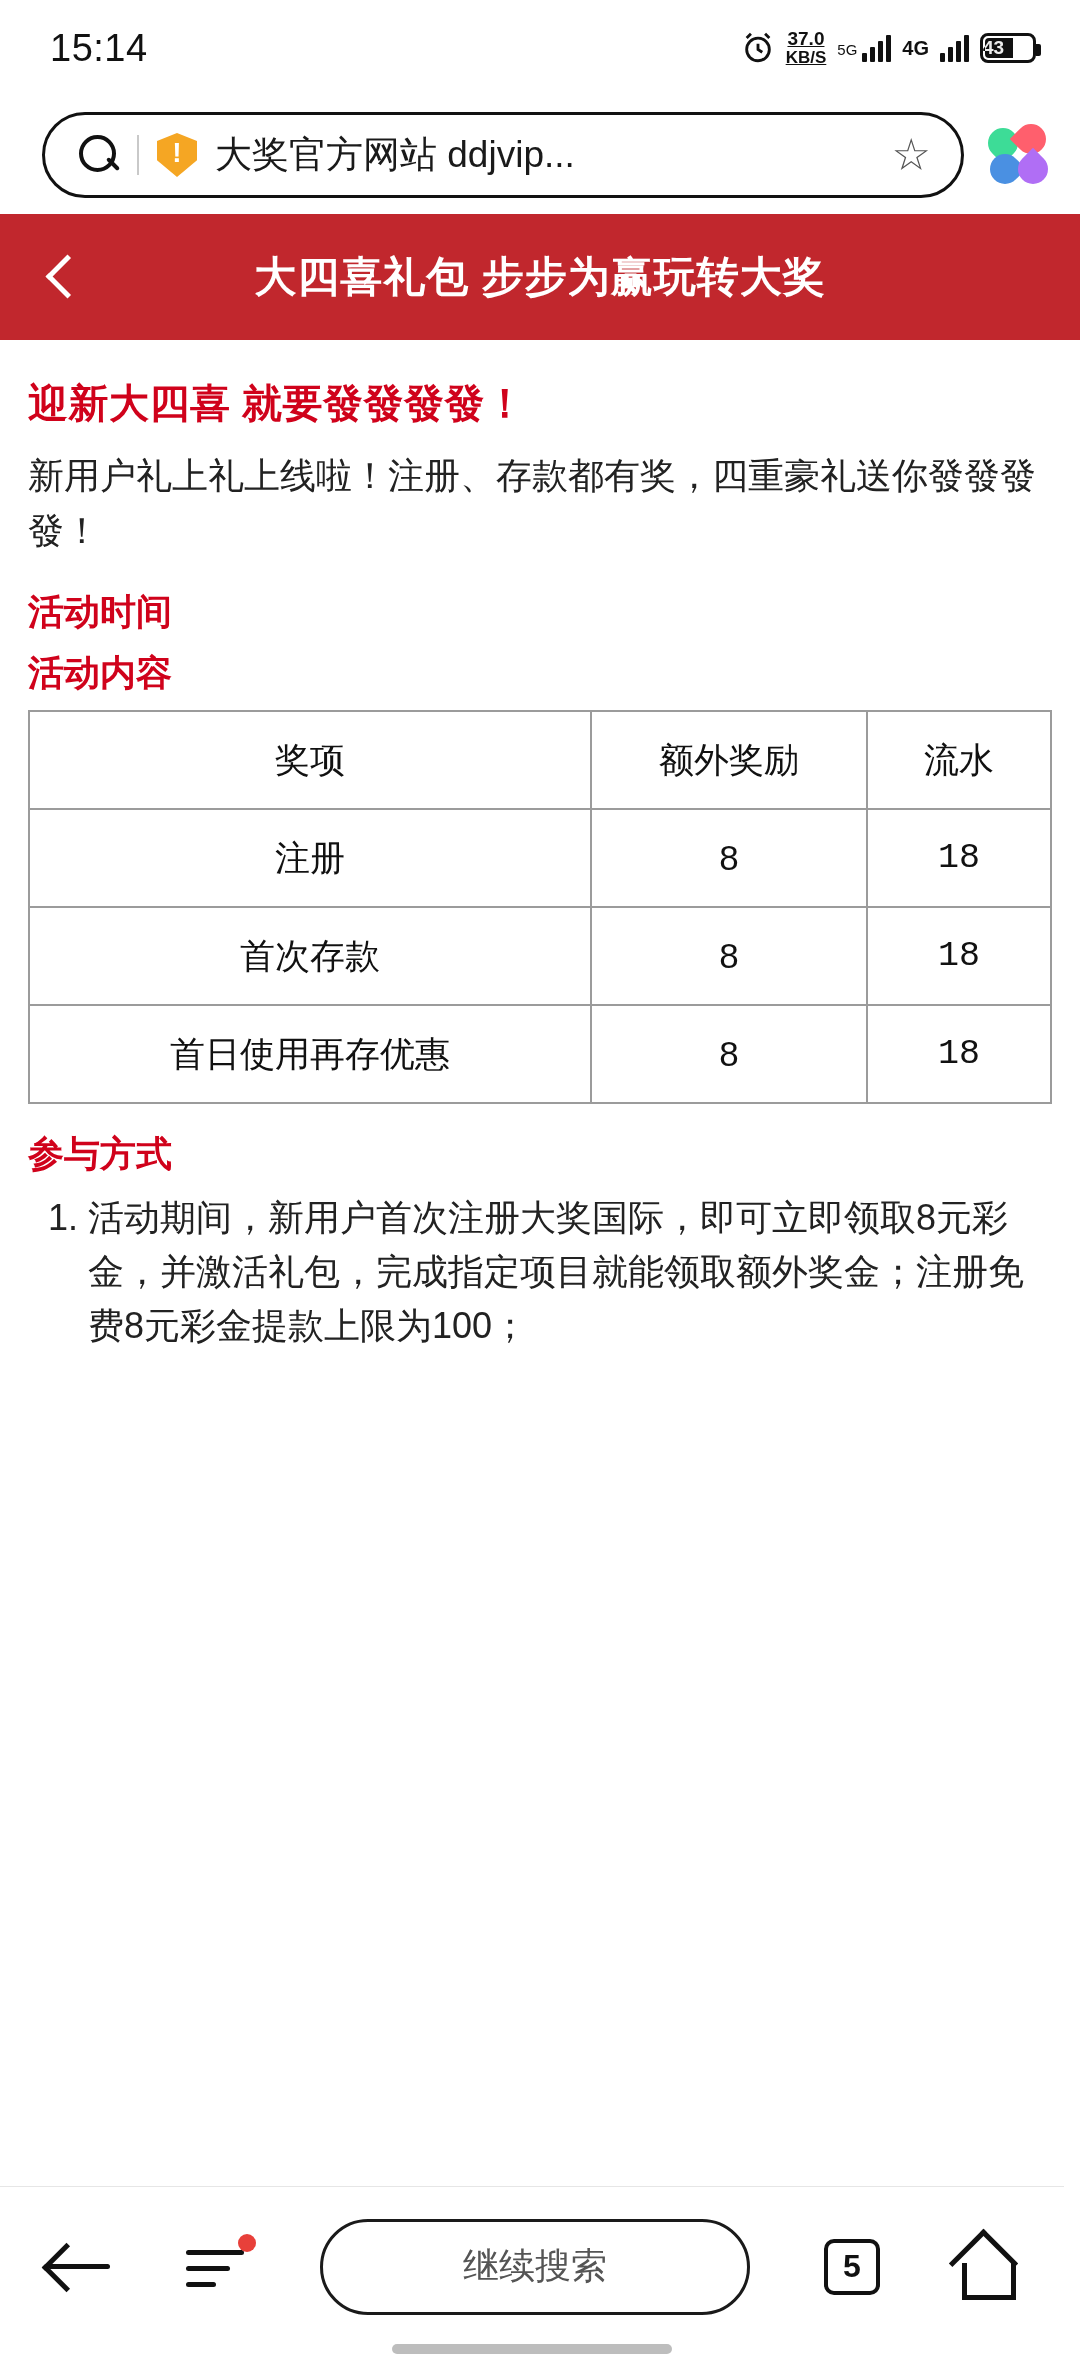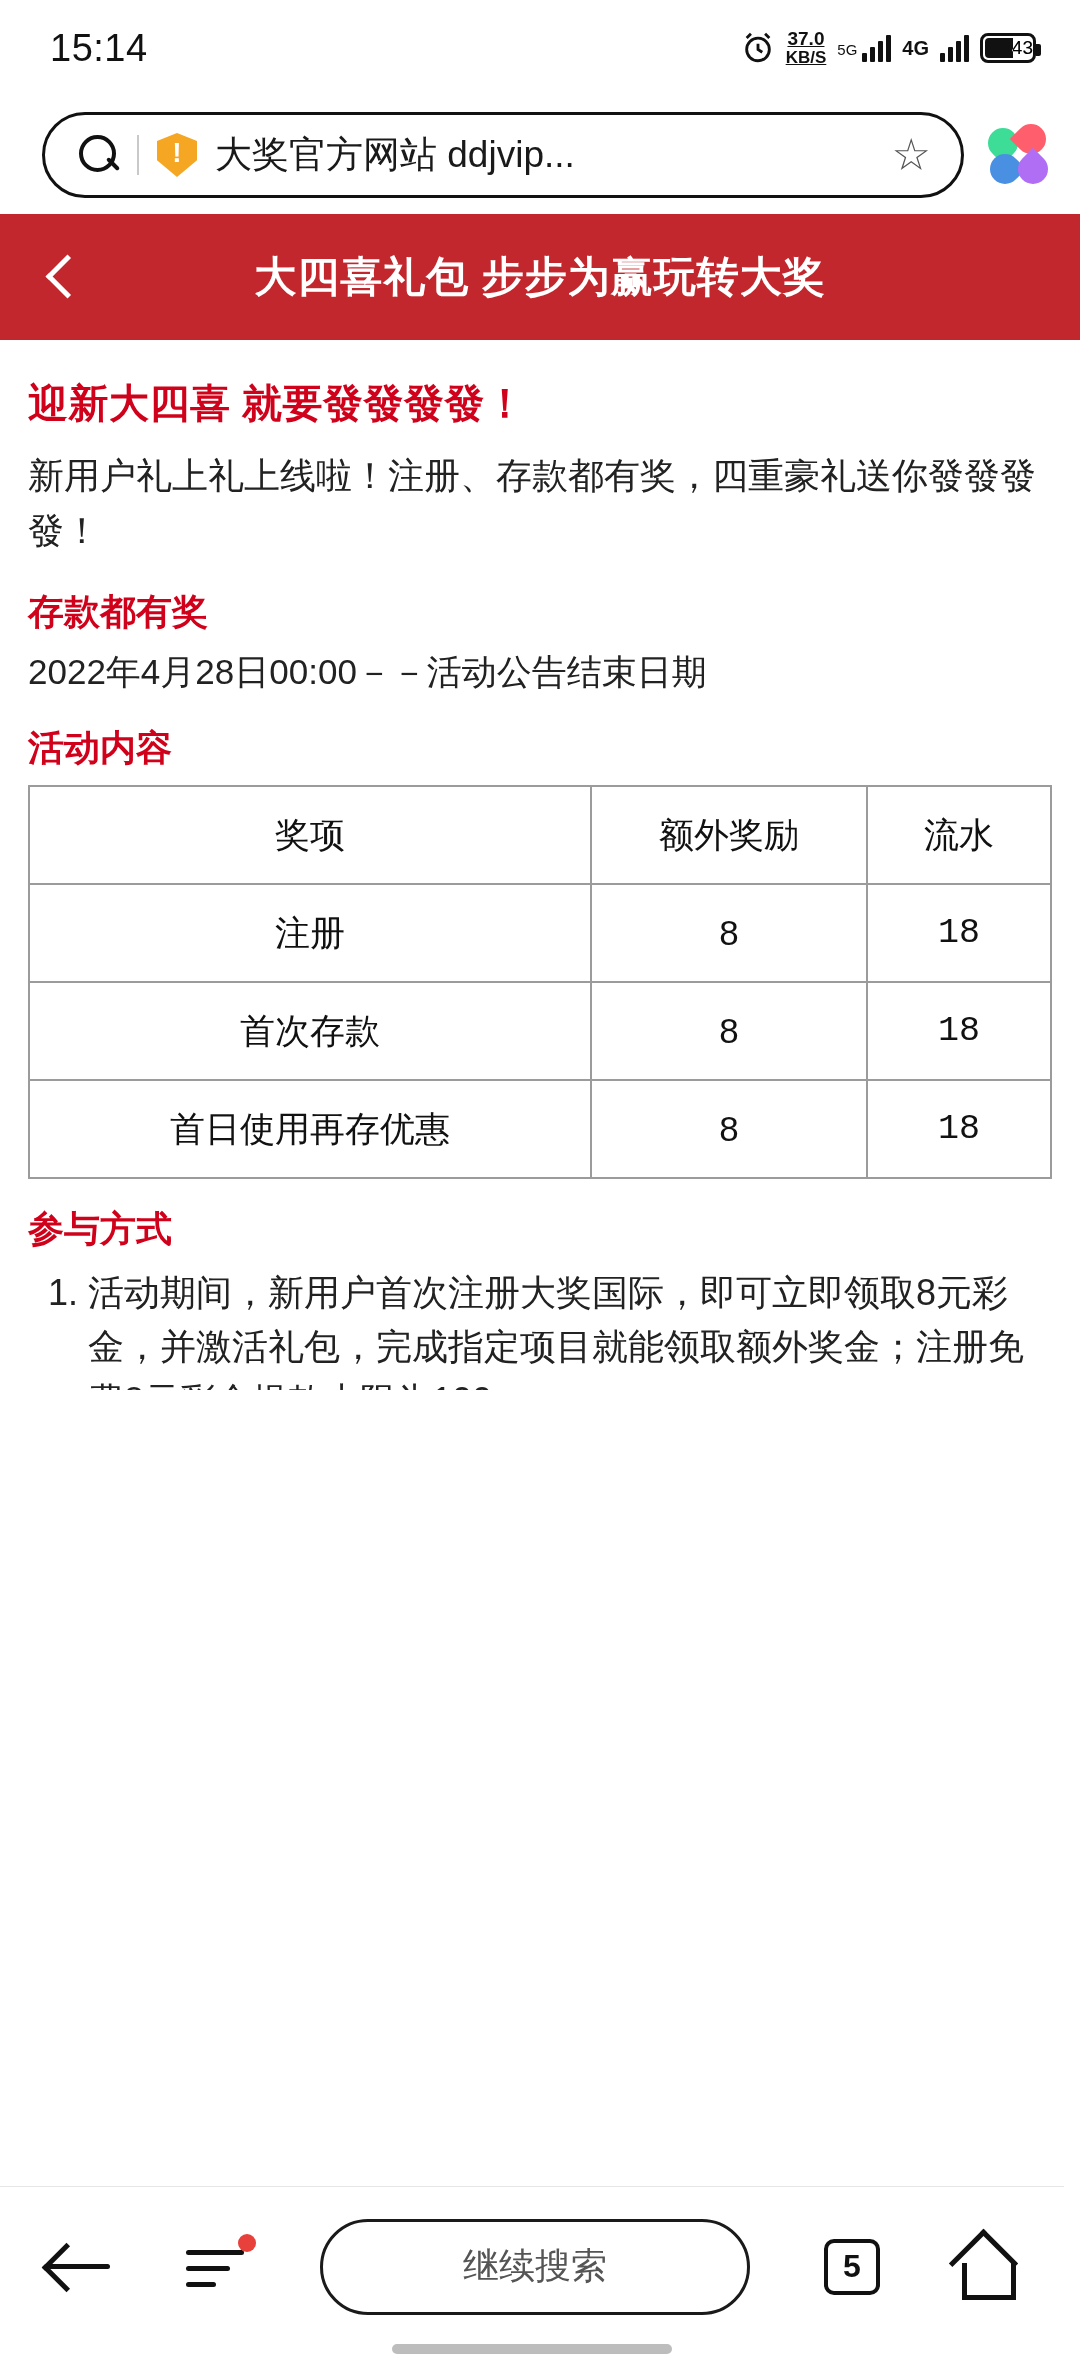--- a/index.html
+++ b/index.html
@@ -69,21 +69,21 @@
   .battery::after {
     content:""; position: absolute; right:-8px; top: 8px;
     width: 5px; height: 12px; background:#111; border-radius: 0 2px 2px 0;
   }
   .battery .fill {
     position:absolute; left:2px; top:2px; bottom:2px; width: 28px;
     background:#111; border-radius: 4px 0 0 4px;
   }
   .battery .num {
     position: relative; z-index: 2; width: 100%;
-    text-align:right; font-size: 19px; color:#fff; font-weight:normal;
+    text-align:left; font-size: 19px; color:#fff; font-weight:bold;
     mix-blend-mode: difference;
   }
 
   
   .urlbar-row {
     height: 118px;
     display: flex;
     align-items: center;
     padding: 0 30px 0 42px;
     gap: 24px;
@@ -353,22 +353,21 @@
 
 <div class="page-header">
   <div class="back-chevron"></div>
   <div class="page-title">大四喜礼包 步步为赢玩转大奖</div>
 </div>
 
 <div class="content">
   <div class="h-red">迎新大四喜 就要發發發發！</div>
   <div class="para">新用户礼上礼上线啦！注册、存款都有奖，四重豪礼送你發發發發！</div>
 
-  <div class="h-sec">存款都有奖</div>
-  <div class="date-line">2022年4月28日00:00－－活动公告结束日期</div>
+  <div class="h-sec">活动时间</div>
 
   <div class="h-sec">活动内容</div>
 
   <table class="promo">
     <tbody>
       <tr>
         <td class="c1">奖项</td>
         <td class="c2">额外奖励</td>
         <td class="c3">流水</td>
       </tr>

